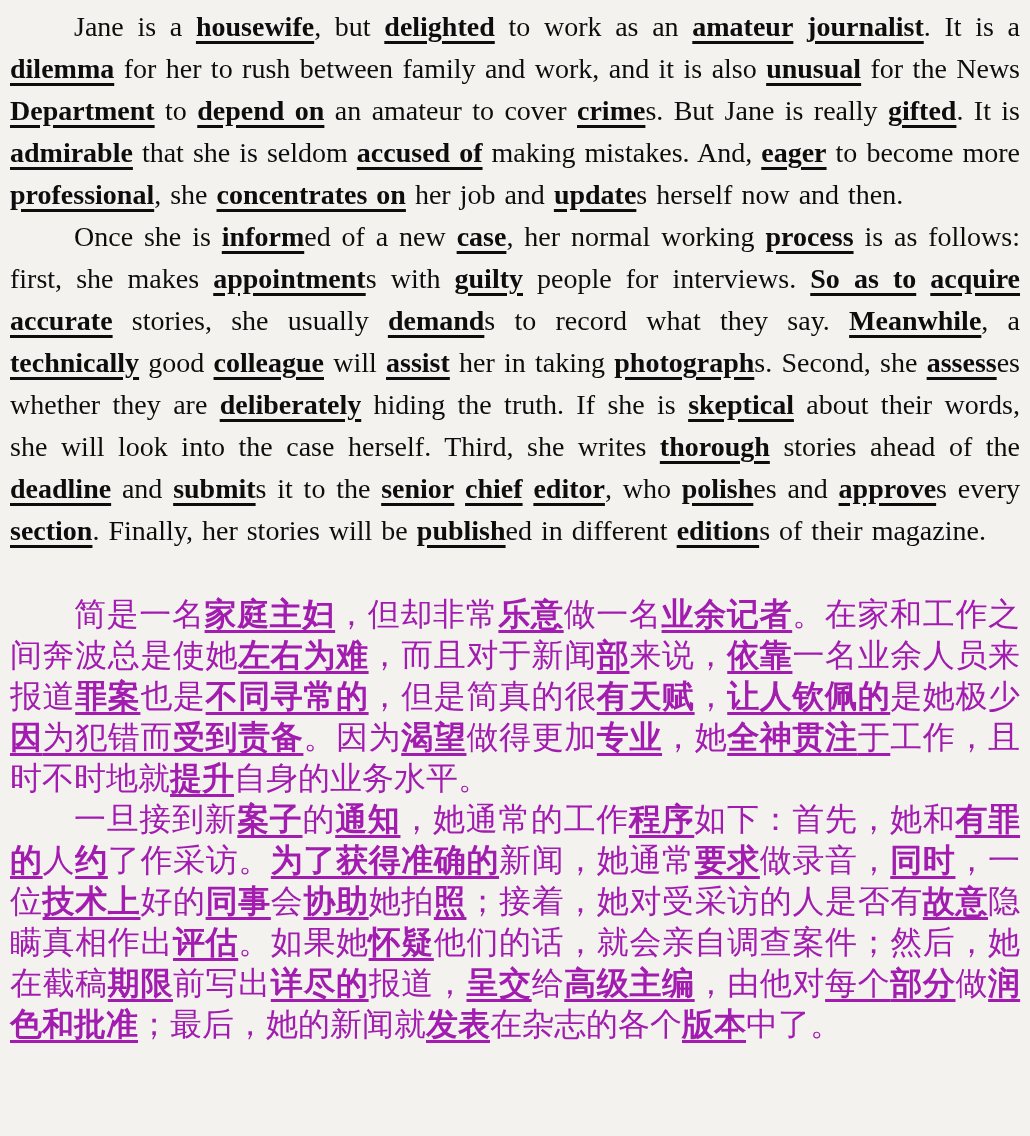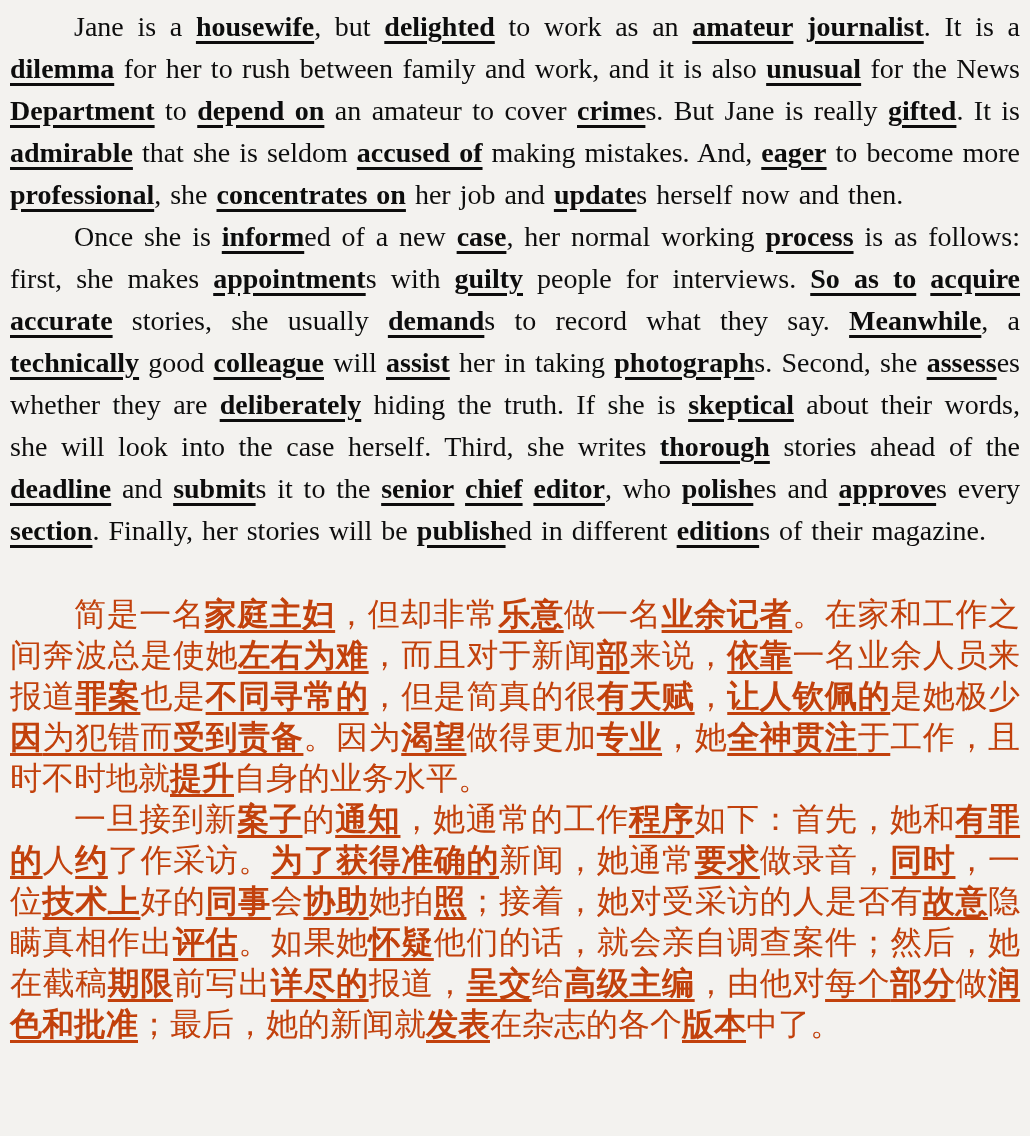--- a/index.html
+++ b/index.html
@@ -28,21 +28,21 @@
     margin: 0;
     word-spacing: 2px;
   }
   .chinese {
     margin-top: 42px;
   }
   .chinese p {
     font-family: "Liberation Sans", "DejaVu Sans", sans-serif;
     font-size: 32px;
     line-height: 41px;
-    color: #c2410c;
+    color: #a21caf;
     text-align: justify;
     text-indent: 2em;
     margin: 0;
   }
   .bu {
     font-weight: bold;
     text-decoration: underline;
     text-decoration-thickness: 3px;
     text-underline-offset: 5px;
   }

